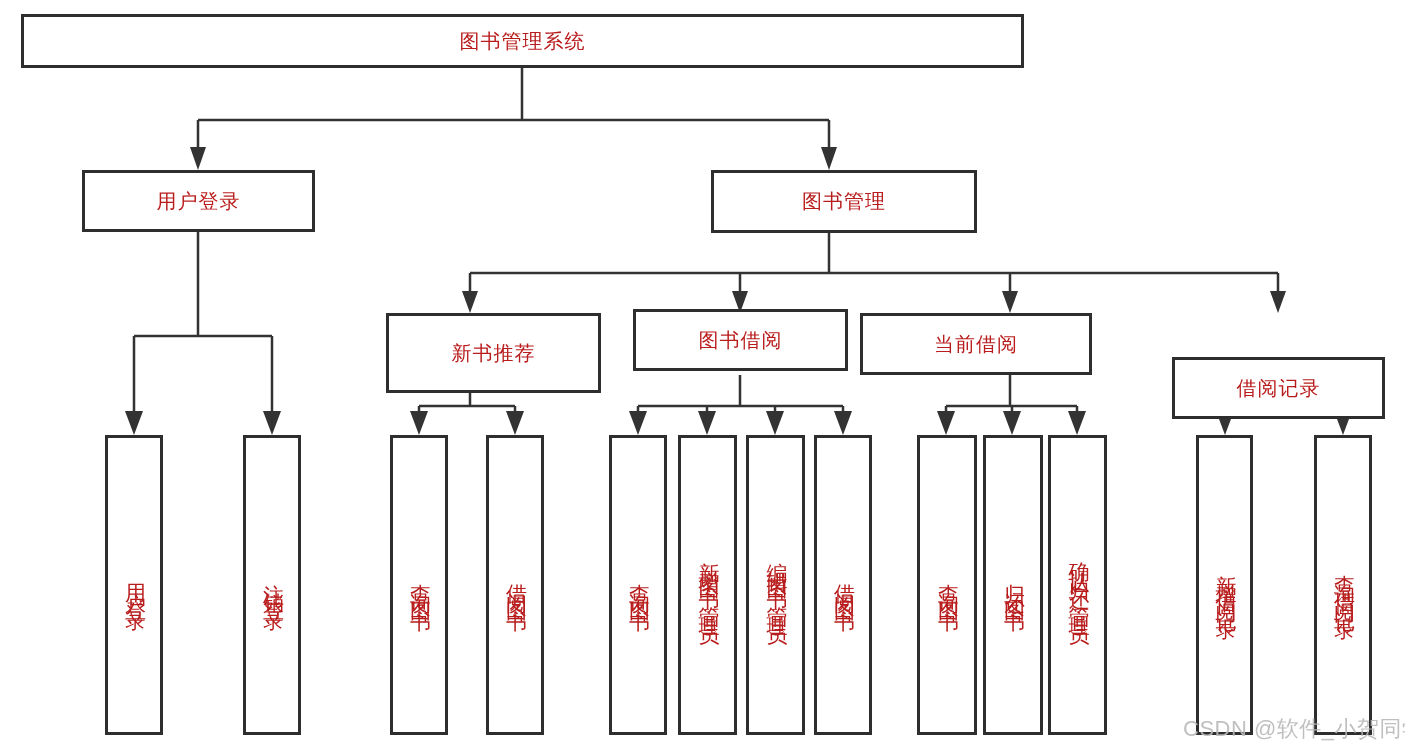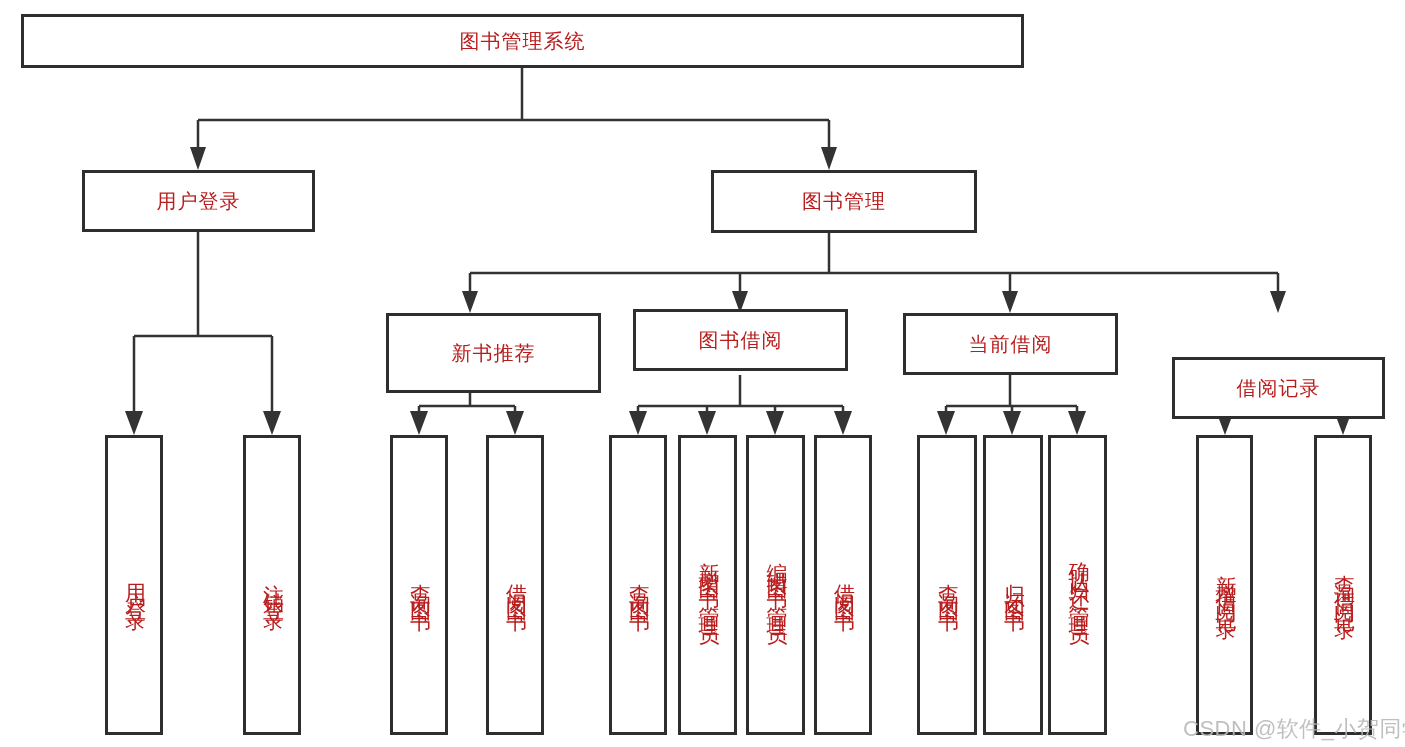--- a/index.html
+++ b/index.html
@@ -113,21 +113,21 @@
   <div class="box" style="left:711px; top:170px; width:266px; height:63px;">
     <span class="hlabel">图书管理</span>
   </div>
 
   <div class="box" style="left:362px; top:313px; width:215px; height:80px;margin-left:24px;">
     <span class="hlabel">新书推荐</span>
   </div>
   <div class="box" style="left:633px; top:309px; width:215px; height:62px;">
     <span class="hlabel">图书借阅</span>
   </div>
-  <div class="box" style="left:903px; top:313px; width:215px; height:62px;">
+  <div class="box" style="left:860px; top:313px; width:232px; height:62px;">
     <span class="hlabel">当前借阅</span>
   </div>
   <div class="box" style="left:1172px; top:313px; width:213px; height:62px;margin-top:44px;">
     <span class="hlabel">借阅记录</span>
   </div>
 
   <div class="box leaf" style="left:105px;">
     <span class="vtext">用户登录</span>
   </div>
   <div class="box leaf" style="left:243px;">

